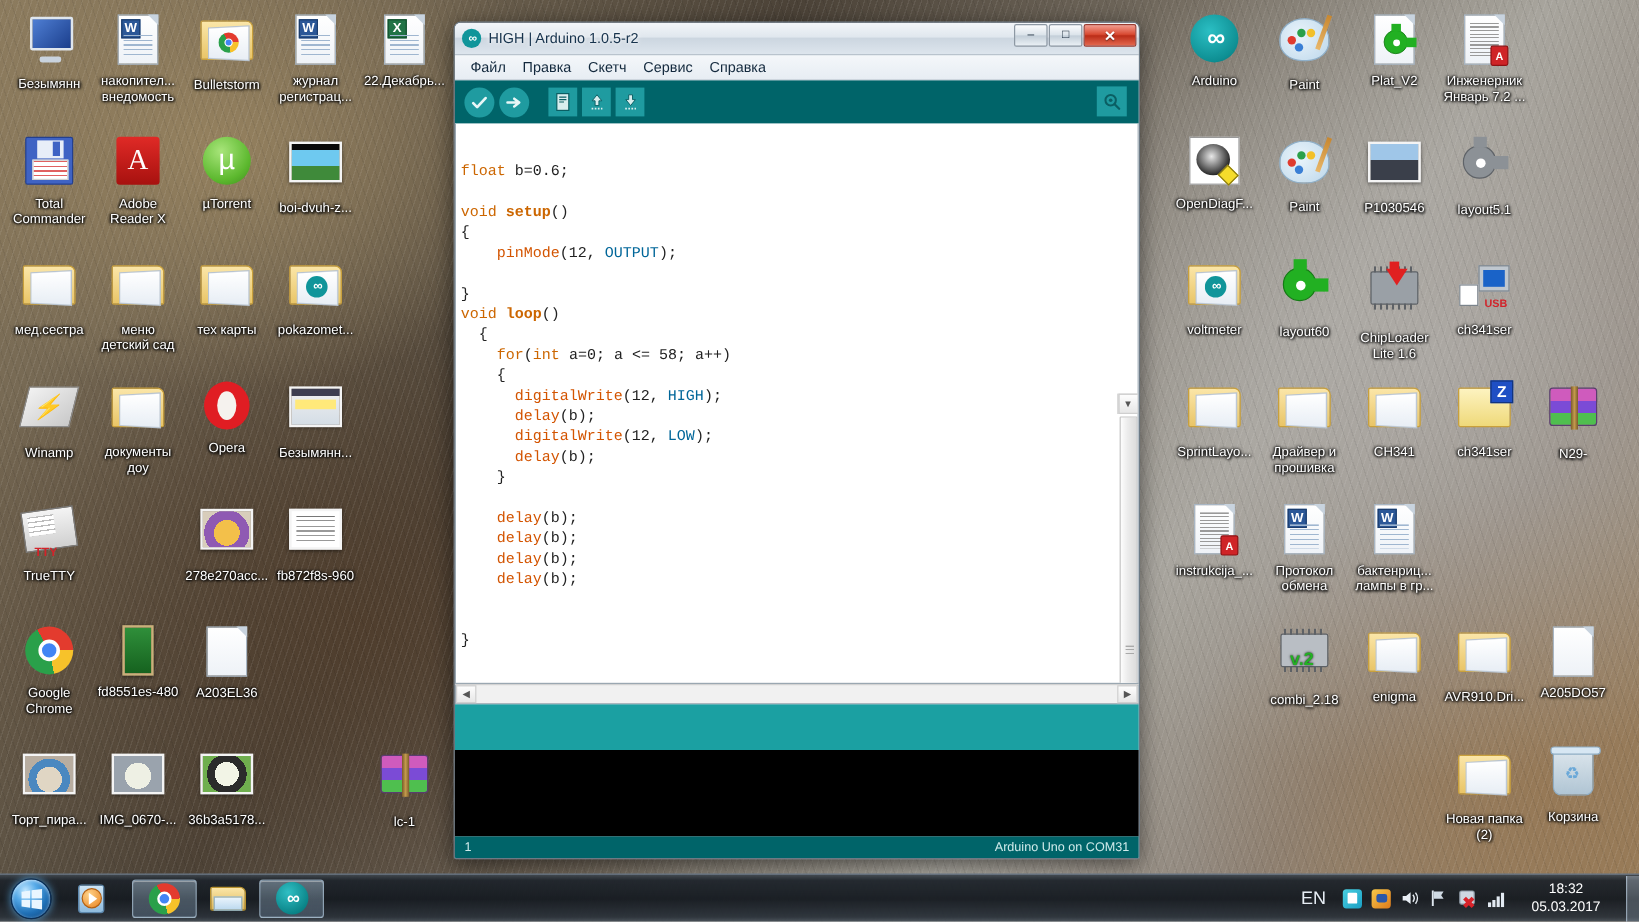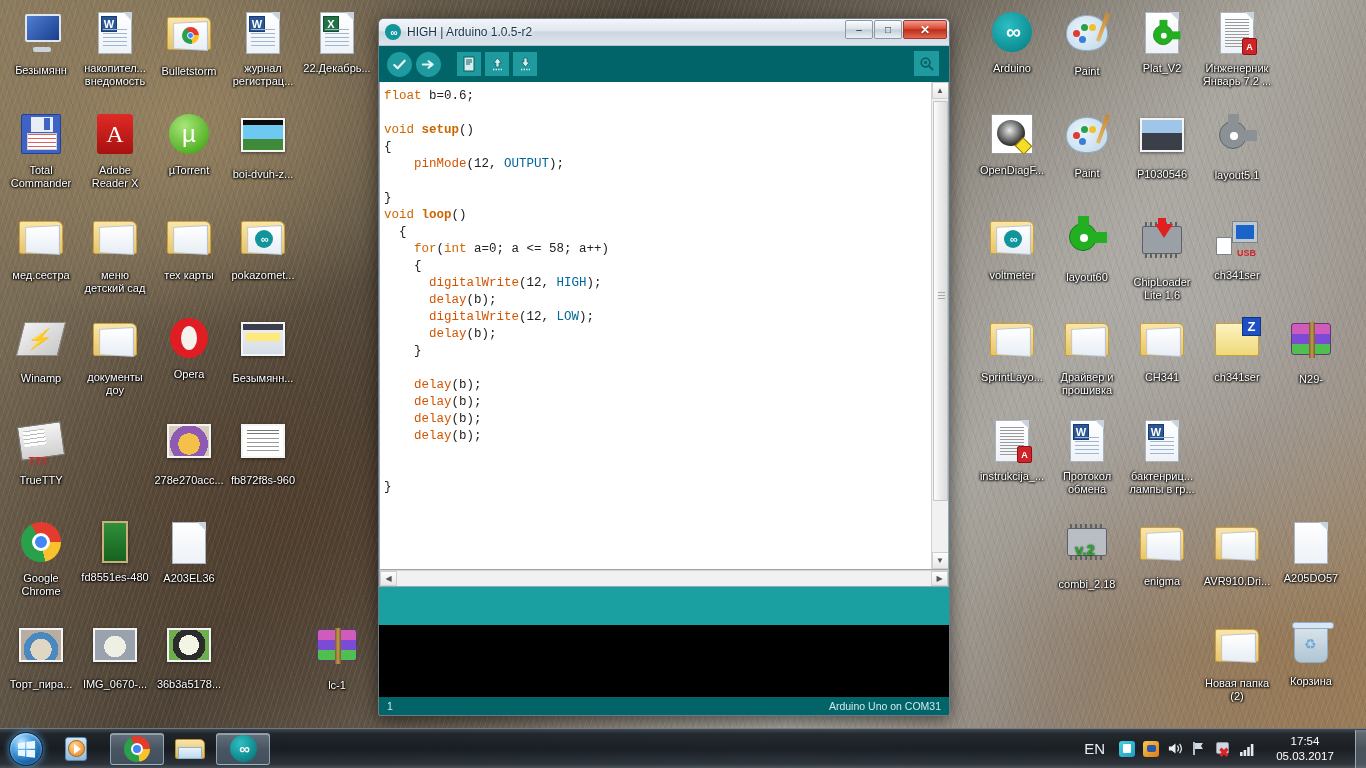--- a/index.html
+++ b/index.html
@@ -156,20 +156,21 @@
   }
 
   #editor-wrap {
     flex: 1;
     display: flex;
     background: #fff;
     border: 1px solid #9aa7b1;
     border-top: none;
     position: relative;
     overflow: hidden;
+    align-items: center;
   }
   #code-area {
     flex: 1;
     padding: 6px 0 0 4px;
     font-family: "Liberation Mono", monospace;
     font-size: 12.5px;
     line-height: 17px;
     white-space: pre;
     color: #222;
     overflow: hidden;
@@ -1027,20 +1028,27 @@
     <div id="title-bar">
       <span style="display:inline-flex;align-items:center;justify-content:center;width:16px;height:16px;border-radius:50%;background:#10959a;color:#fff;font-size:10px;font-weight:bold;letter-spacing:-2px;">∞</span>
       <span id="title-text">HIGH | Arduino 1.0.5-r2</span>
       <div class="win-btns">
         <div class="win-btn">–</div>
         <div class="win-btn">□</div>
         <div class="win-btn close">✕</div>
       </div>
     </div>
 
+    <div id="menu-bar">
+      <div class="menu-item">Файл</div>
+      <div class="menu-item">Правка</div>
+      <div class="menu-item">Скетч</div>
+      <div class="menu-item">Сервис</div>
+      <div class="menu-item">Справка</div>
+    </div>
 
     <div id="toolbar">
       <div class="tb-round">
         <svg width="15" height="15" viewBox="0 0 16 16">
           <path d="M2.5 8.5 L6 12 L13.5 4" stroke="#e8f7f7" stroke-width="2.4" fill="none" stroke-linecap="round" stroke-linejoin="round"></path>
         </svg>
       </div>
       <div class="tb-round">
         <svg width="15" height="15" viewBox="0 0 16 16">
           <path d="M2 8 H11 M8 4.5 L12.5 8 L8 11.5" stroke="#e8f7f7" stroke-width="2.2" fill="none" stroke-linecap="round" stroke-linejoin="round"></path>
@@ -1172,19 +1180,19 @@
       </div>
       <div class="tray-ico">
         <svg width="17" height="14" viewBox="0 0 17 14">
           <rect x="1" y="10" width="2.6" height="4" fill="#e3eaf2"></rect>
           <rect x="4.6" y="8" width="2.6" height="6" fill="#e3eaf2"></rect>
           <rect x="8.2" y="5" width="2.6" height="9" fill="#e3eaf2"></rect>
           <rect x="11.8" y="2" width="2.6" height="12" fill="#e3eaf2"></rect>
         </svg>
       </div>
       <div id="clock">
-        <div>17:54</div>
+        <div>18:32</div>
         <div>05.03.2017</div>
       </div>
       <div id="showdesktop"></div>
     </div>
   </div>
 </div>
 
 </body></html>

